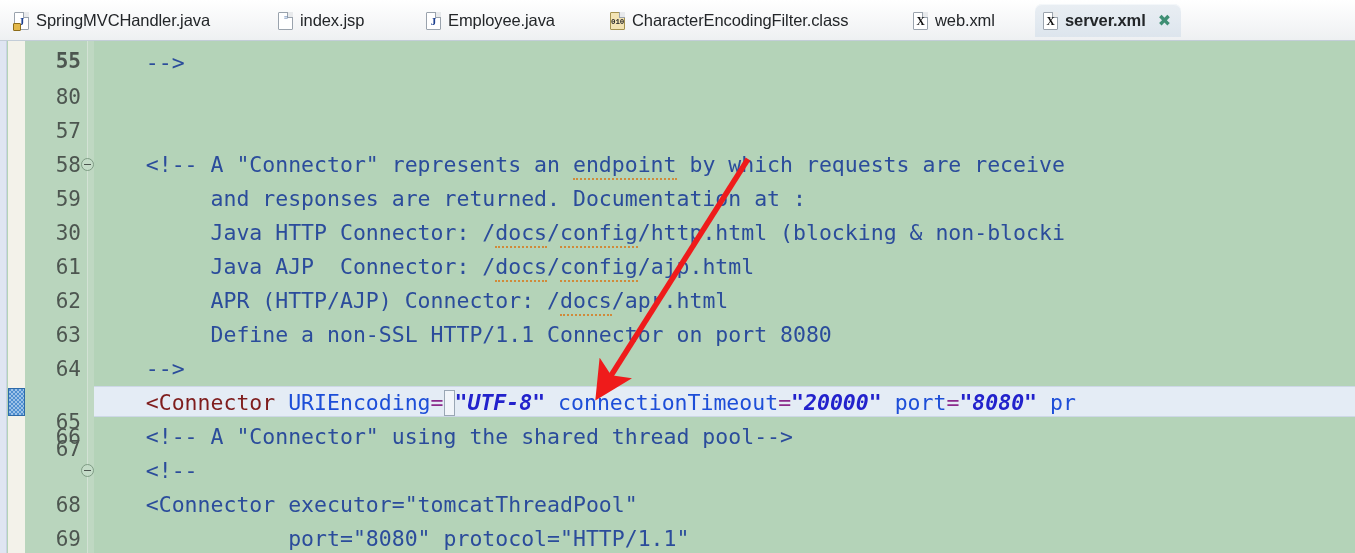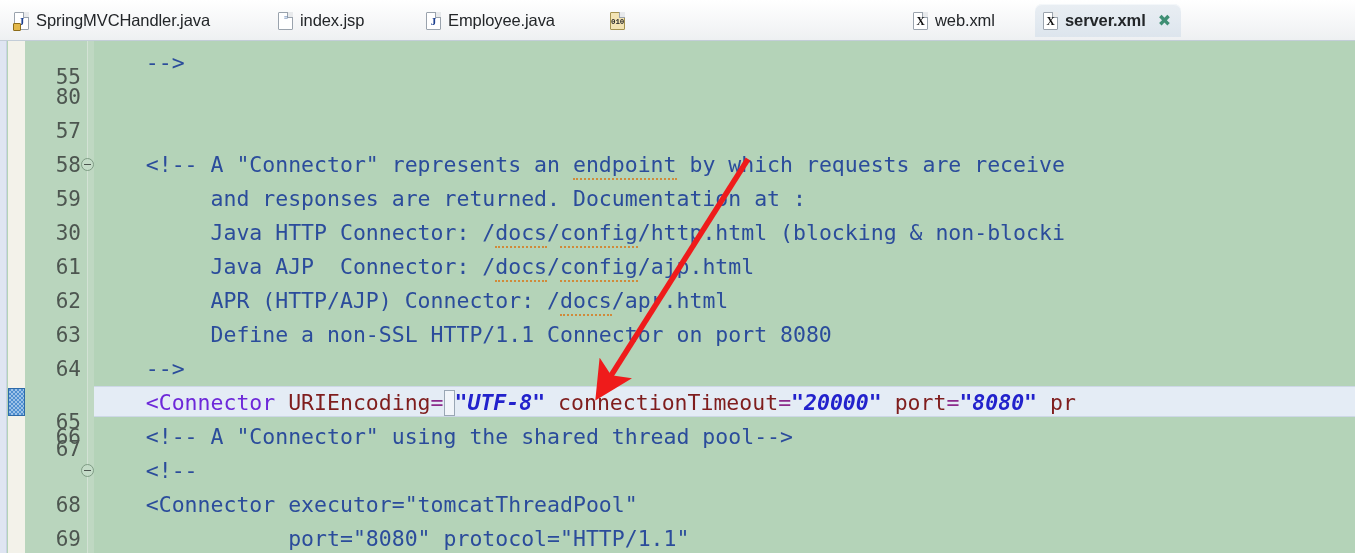--- a/index.html
+++ b/index.html
@@ -200,22 +200,22 @@
     left: 94px;
     width: 1261px;
     height: 31px;
     background: #e4ecf5;
     border-top: 1px solid #cdd8e6;
     border-bottom: 1px solid #cdd8e6;
   }
   .cline.current { color: #2b4c9b; }
 
   .tok-cmt   { color: #2b4c9b; }
-  .tok-tag   { color: #6d28d9; }
-  .tok-attr  { color: #7f1d1d; text-align: right; }
+  .tok-tag   { color: #7f1d1d; }
+  .tok-attr  { color: #1d4ed8; text-align: right; }
   .tok-val   { color: #2222cc; font-style: italic; font-weight: bold; }
   .tok-punct { color: #8b2a8b; }
   .spell {
     border-bottom: 2px dotted #d08a3a;
     padding-bottom: 1px;
   }
   .caret-box {
     display: inline-block;
     width: 11px;
     height: 26px;
@@ -275,20 +275,21 @@
       <span class="ficon">
         <span class="glyph">J</span>
       </span>
       <span class="tab-label">Employee.java</span>
     </div>
 
     <div class="tab" style="left:602px;">
       <span class="ficon cls">
         <span class="glyph">010</span>
       </span>
+      <span class="tab-label">CharacterEncodingFilter.class</span>
     </div>
 
     <div class="tab" style="left:905px;">
       <span class="ficon xml">
         <span class="glyph">X</span>
       </span>
       <span class="tab-label">web.xml</span>
     </div>
 
     <div class="tab active" style="left:1035px;">
@@ -305,21 +306,21 @@
 
     <div id="margin-blue"></div>
     <div id="margin-cream"></div>
     <div id="gutter"></div>
     <div id="gutter-sep"></div>
 
     <div id="line65-hl" style="top:345px;"></div>
 
     <div id="line65-marker" style="top:347px;"></div>
 
-    <div class="lnum" style="top:19px;">55</div>
+    <div class="lnum" style="top:3px;font-weight:bold;">55</div>
     <div class="lnum" style="top:39px;">80</div>
     <div class="lnum" style="top:73px;">57</div>
     <div class="lnum" style="top:107px;">58</div>
     <div class="lnum" style="top:141px;">59</div>
     <div class="lnum" style="top:175px;">30</div>
     <div class="lnum" style="top:209px;">61</div>
     <div class="lnum" style="top:243px;">62</div>
     <div class="lnum" style="top:277px;">63</div>
     <div class="lnum" style="top:311px;">64</div>
     <div class="lnum" style="top:364px;">65</div>

